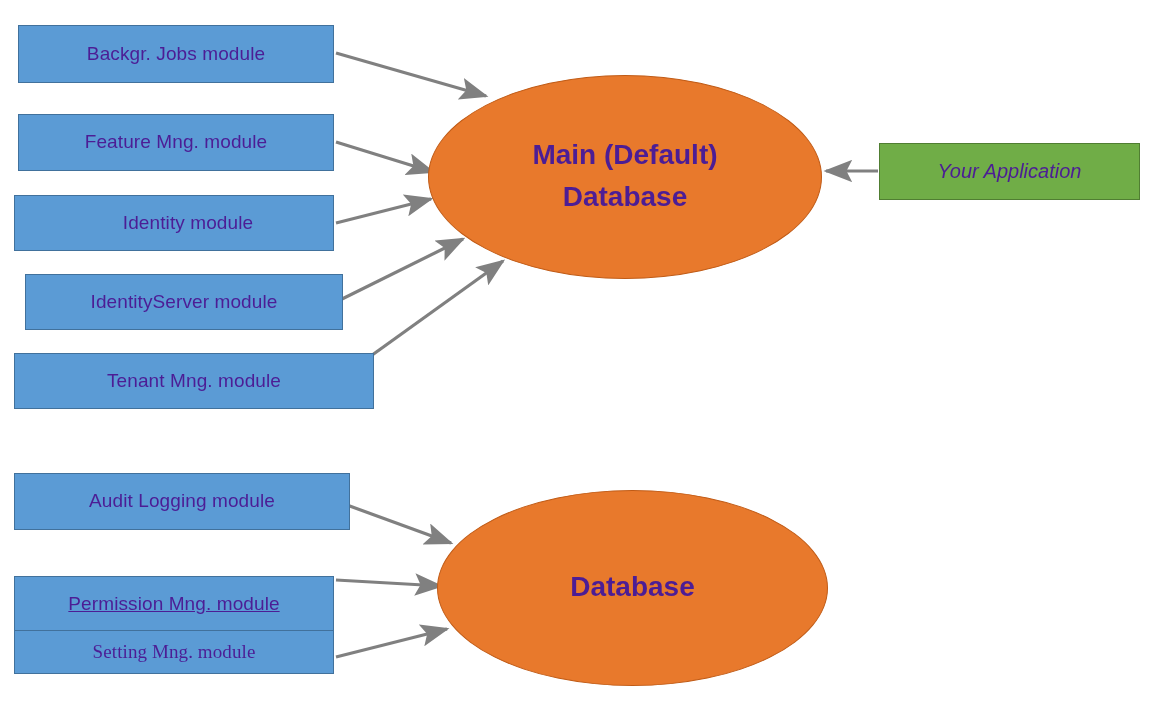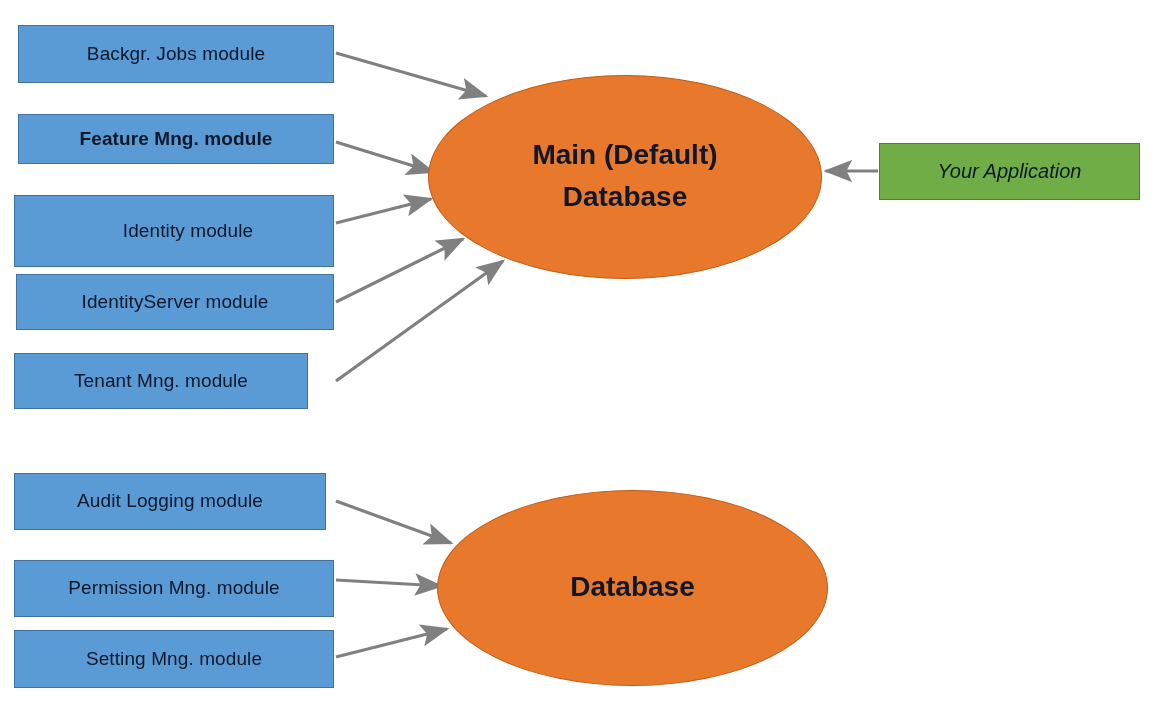--- a/index.html
+++ b/index.html
@@ -24,21 +24,21 @@
     width: 1153px;
     height: 711px;
   }
   .node {
     position: absolute;
     box-sizing: border-box;
     display: flex;
     align-items: center;
     justify-content: center;
     text-align: center;
-    color: #0f172a;
+    color: #4c1d95;
     line-height: 1.18;
     z-index: 3;
   }
   .module-box {
     background: #5B9BD5;
     border: 1.5px solid #41719C;
     font-size: 19px;
     letter-spacing: 0.1px;
   }
   .app-box {
@@ -81,51 +81,51 @@
         <line x1="878" y1="171" x2="826" y2="171" marker-end="url(#arrowhead)"></line>
         <line x1="336" y1="501" x2="451" y2="543" marker-end="url(#arrowhead)"></line>
         <line x1="336" y1="580" x2="441" y2="586" marker-end="url(#arrowhead)"></line>
         <line x1="336" y1="657" x2="447" y2="629" marker-end="url(#arrowhead)"></line>
       </g>
   </svg>
 
   <div class="node module-box" style="left: 18px; top: 25px; width: 316px; height: 58px;">
     <span>Backgr. Jobs module</span>
   </div>
-  <div class="node module-box" style="left: 18px; top: 114px; width: 316px; height: 50px; font-weight: bold;">
+  <div class="node module-box" style="left: 18px; top: 114px; width: 316px; height: 57px;">
     <span>Feature Mng. module</span>
   </div>
-  <div class="node module-box" style="left: 14px; top: 195px; width: 320px; height: 72px; padding-left: 28px;">
+  <div class="node module-box" style="left: 14px; top: 195px; width: 320px; height: 56px; padding-left: 28px;">
     <span>Identity module</span>
   </div>
-  <div class="node module-box" style="left: 16px; top: 274px; width: 318px; height: 56px;">
+  <div class="node module-box" style="left: 25px; top: 274px; width: 318px; height: 56px;">
     <span>IdentityServer module</span>
   </div>
-  <div class="node module-box" style="left: 14px; top: 353px; width: 294px; height: 56px;">
+  <div class="node module-box" style="left: 14px; top: 353px; width: 360px; height: 56px;">
     <span>Tenant Mng. module</span>
   </div>
 
   <div class="node db-ellipse" style="left: 428px; top: 75px; width: 394px; height: 204px;">
     <div>
       <span class="db-label">Main (Default)</span>
       <span class="db-label">Database</span>
     </div>
   </div>
 
   <div class="node app-box" style="left: 879px; top: 143px; width: 261px; height: 57px;">
     <span>Your Application</span>
   </div>
 
-  <div class="node module-box" style="left: 14px; top: 473px; width: 312px; height: 57px;">
+  <div class="node module-box" style="left: 14px; top: 473px; width: 336px; height: 57px;">
     <span>Audit Logging module</span>
   </div>
-  <div class="node module-box" style="left: 14px; top: 560px; width: 320px; height: 57px;">
+  <div class="node module-box" style="left: 14px; top: 576px; width: 320px; height: 57px; text-decoration: underline;">
     <span>Permission Mng. module</span>
   </div>
-  <div class="node module-box" style="left: 14px; top: 630px; width: 320px; height: 58px;">
+  <div class="node module-box" style="left: 14px; top: 630px; width: 320px; height: 44px; font-family: Liberation Serif, serif;">
     <span>Setting Mng. module</span>
   </div>
 
   <div class="node db-ellipse" style="left: 437px; top: 490px; width: 391px; height: 196px;">
     <div>
       <span class="db-label">Database</span>
     </div>
   </div>
 
 </div>

